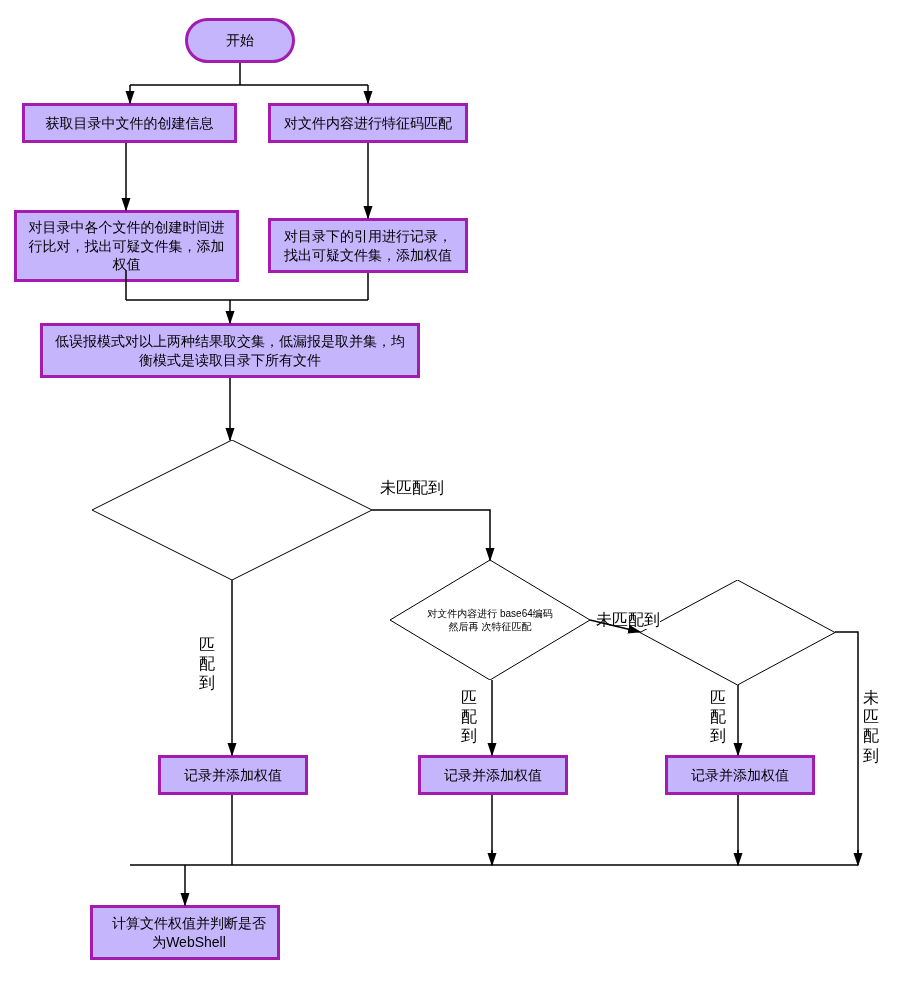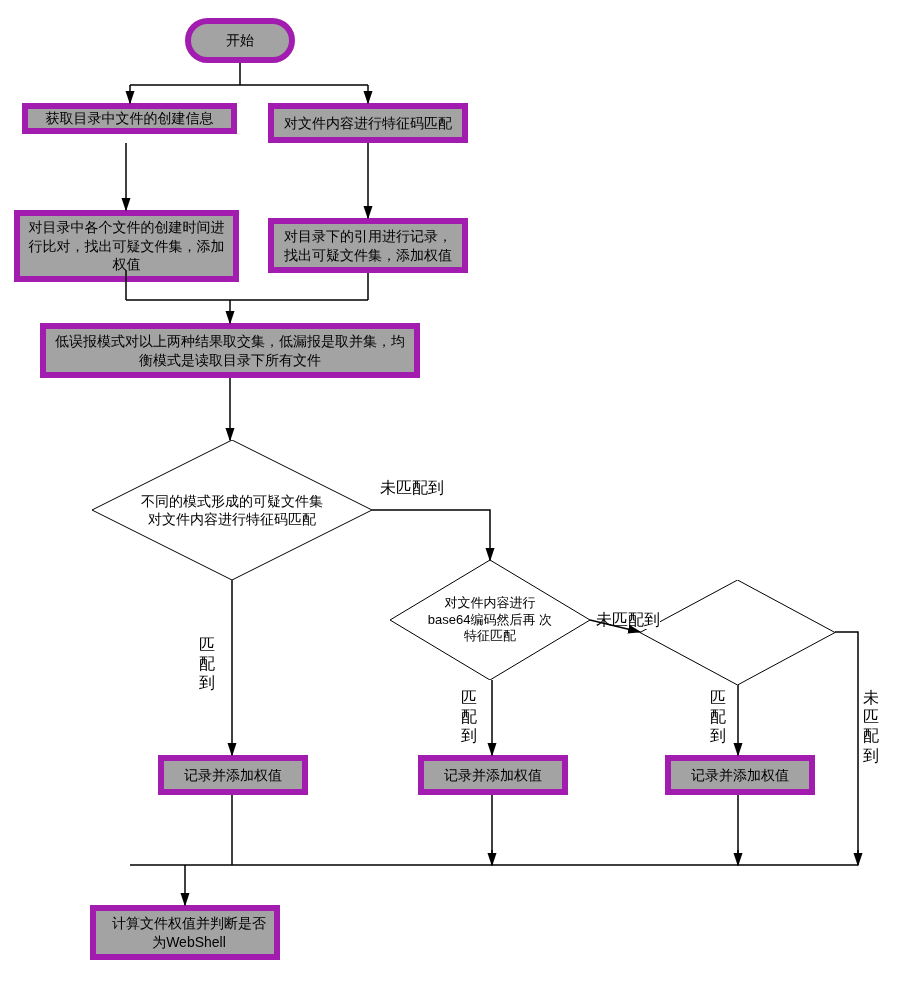--- a/index.html
+++ b/index.html
@@ -7,22 +7,22 @@
     width: 901px;
     height: 1000px;
     background: #fff;
     font-family: "Microsoft YaHei", "SimSun", sans-serif;
     font-size: 14px;
     position: relative;
     color: #000;
   }
   .node {
     position: absolute;
-    border: 6px solid #a21caf;
-    background: #a3a3a3;
+    border: 3px solid #a21caf;
+    background: #c4b5fd;
     display: flex;
     align-items: center;
     justify-content: center;
     text-align: center;
     padding: 4px 8px;
     line-height: 1.35;
   }
   .terminator {
     border-radius: 999px;
     width: 110px;
@@ -62,21 +62,21 @@
     pointer-events: none;
   }
 </style>
 </head>
 <body>
 
 <div class="node terminator" style="left:185px; top:18px;">
   <span>开始</span>
 </div>
 
-<div class="node" style="left:22px; top:103px; width:215px; height:31px;">
+<div class="node" style="left:22px; top:103px; width:215px; height:40px;">
   <span>获取目录中文件的创建信息</span>
 </div>
 <div class="node" style="left:268px; top:103px; width:200px; height:40px;">
   <span>对文件内容进行特征码匹配</span>
 </div>
 
 <div class="node" style="left:14px; top:210px; width:225px; height:72px;">
   <span>对目录中各个文件的创建时间进行比对，找出可疑文件集，添加权值</span>
 </div>
 <div class="node" style="left:268px; top:218px; width:200px; height:55px;">
@@ -84,29 +84,27 @@
 </div>
 
 <div class="node" style="left:40px; top:323px; width:380px; height:55px;">
   <span>低误报模式对以上两种结果取交集，低漏报是取并集，均衡模式是读取目录下所有文件</span>
 </div>
 
 <div class="diamond" style="left:92px; top:440px; width:280px; height:140px;">
   <svg viewBox="0 0 280 140" preserveAspectRatio="none">
       <polygon points="140,0 280,70 140,140 0,70" fill="#fff" stroke="#000" stroke-width="1"></polygon>
     </svg>
-  <div class="dlabel" style="width:200px;">不同的模式形成的可疑文件集
-对文件内容进行特征码匹配</div>
 </div>
 
 <div class="diamond" style="left:390px; top:560px; width:200px; height:120px;">
   <svg viewBox="0 0 200 120" preserveAspectRatio="none">
       <polygon points="100,0 200,60 100,120 0,60" fill="#fff" stroke="#000" stroke-width="1"></polygon>
     </svg>
-  <div class="dlabel" style="width:140px; font-size:13px;">对文件内容进行
+  <div class="dlabel" style="width:140px; font-size:10px;">对文件内容进行
 base64编码然后再
 次特征匹配</div>
 </div>
 
 <div class="diamond" style="left:640px; top:580px; width:195px; height:105px;">
   <svg viewBox="0 0 195 105" preserveAspectRatio="none">
       <polygon points="97.5,0 195,52.5 97.5,105 0,52.5" fill="#fff" stroke="#000" stroke-width="1"></polygon>
     </svg>
 </div>
 

